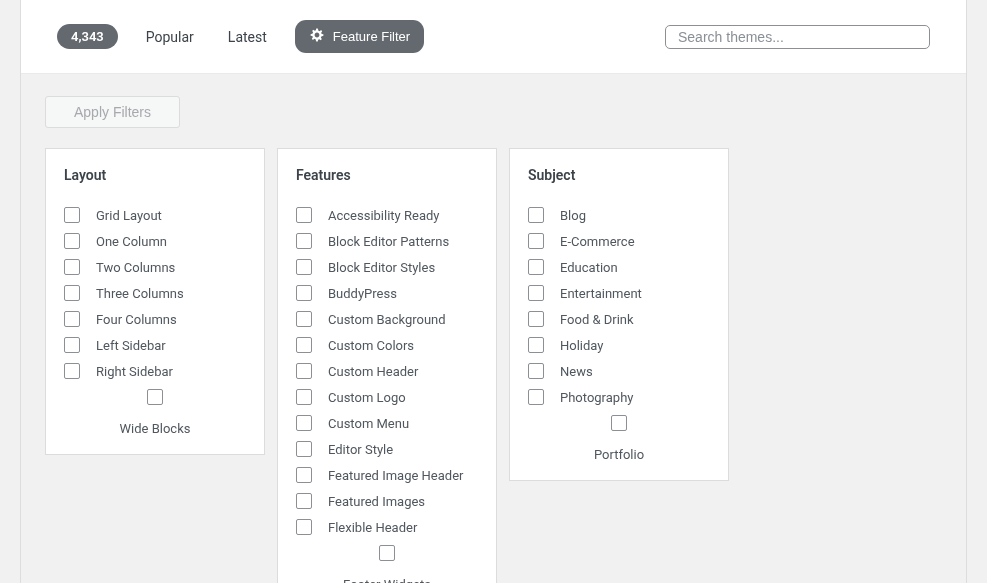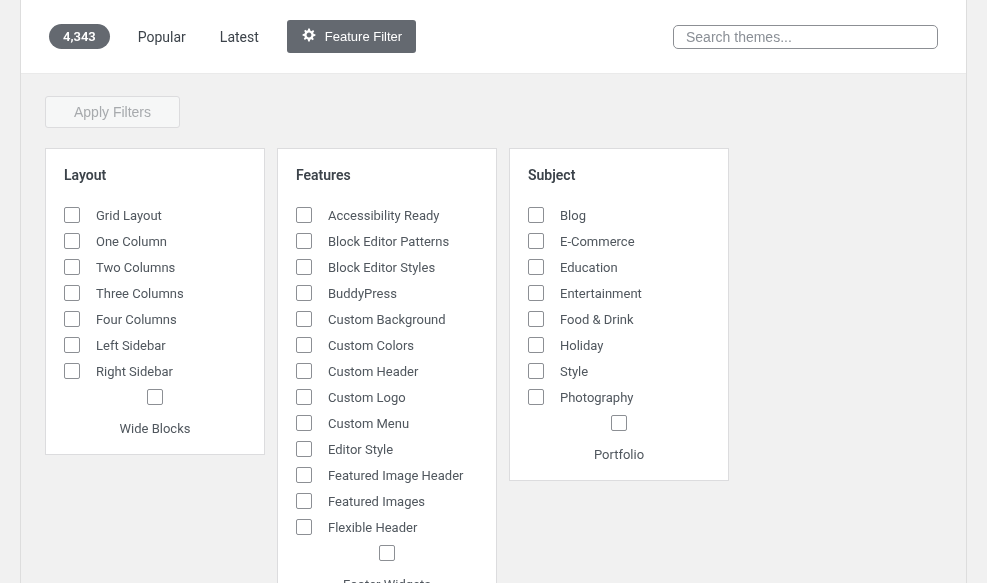--- a/index.html
+++ b/index.html
@@ -12,21 +12,21 @@
     }
     .page {
       background: #fff;
       margin: 0 20px;
       border: 1px solid #ddd;
       border-top: none;
     }
     .toolbar {
       display: flex;
       align-items: center;
-      padding: 20px 28px;
+      padding: 20px 36px;
       gap: 6px;
       border-bottom: 1px solid #eaeaea;
       position: relative;
     }
     .count-badge {
       background: #646970;
       color: #fff;
       border-radius: 16px;
       padding: 5px 14px;
       font-size: 13px;
@@ -37,21 +37,21 @@
       color: #3c434a;
       font-size: 14px;
       padding: 6px 14px;
       cursor: pointer;
       border-radius: 3px;
     }
     .feature-filter-btn {
       background: #646970;
       color: #fff;
       border: none;
-      border-radius: 3px;
+      border-radius: 11px;
       padding: 7px 14px;
       font-size: 13px;
       display: inline-flex;
       align-items: center;
       gap: 8px;
       cursor: pointer;
       margin-left: 8px;
     }
     .feature-filter-btn svg {
       width: 16px;
@@ -269,21 +269,21 @@
             <div class="check-row">
               <span class="checkbox"></span>
               <span class="check-label">Food &amp; Drink</span>
             </div>
             <div class="check-row">
               <span class="checkbox"></span>
               <span class="check-label">Holiday</span>
             </div>
             <div class="check-row">
               <span class="checkbox"></span>
-              <span class="check-label">Style</span>
+              <span class="check-label">News</span>
             </div>
             <div class="check-row">
               <span class="checkbox"></span>
               <span class="check-label">Photography</span>
             </div>
             <div class="check-row">
               <span class="checkbox"></span>
               <span class="check-label">Portfolio</span>
             </div>
           </div>

